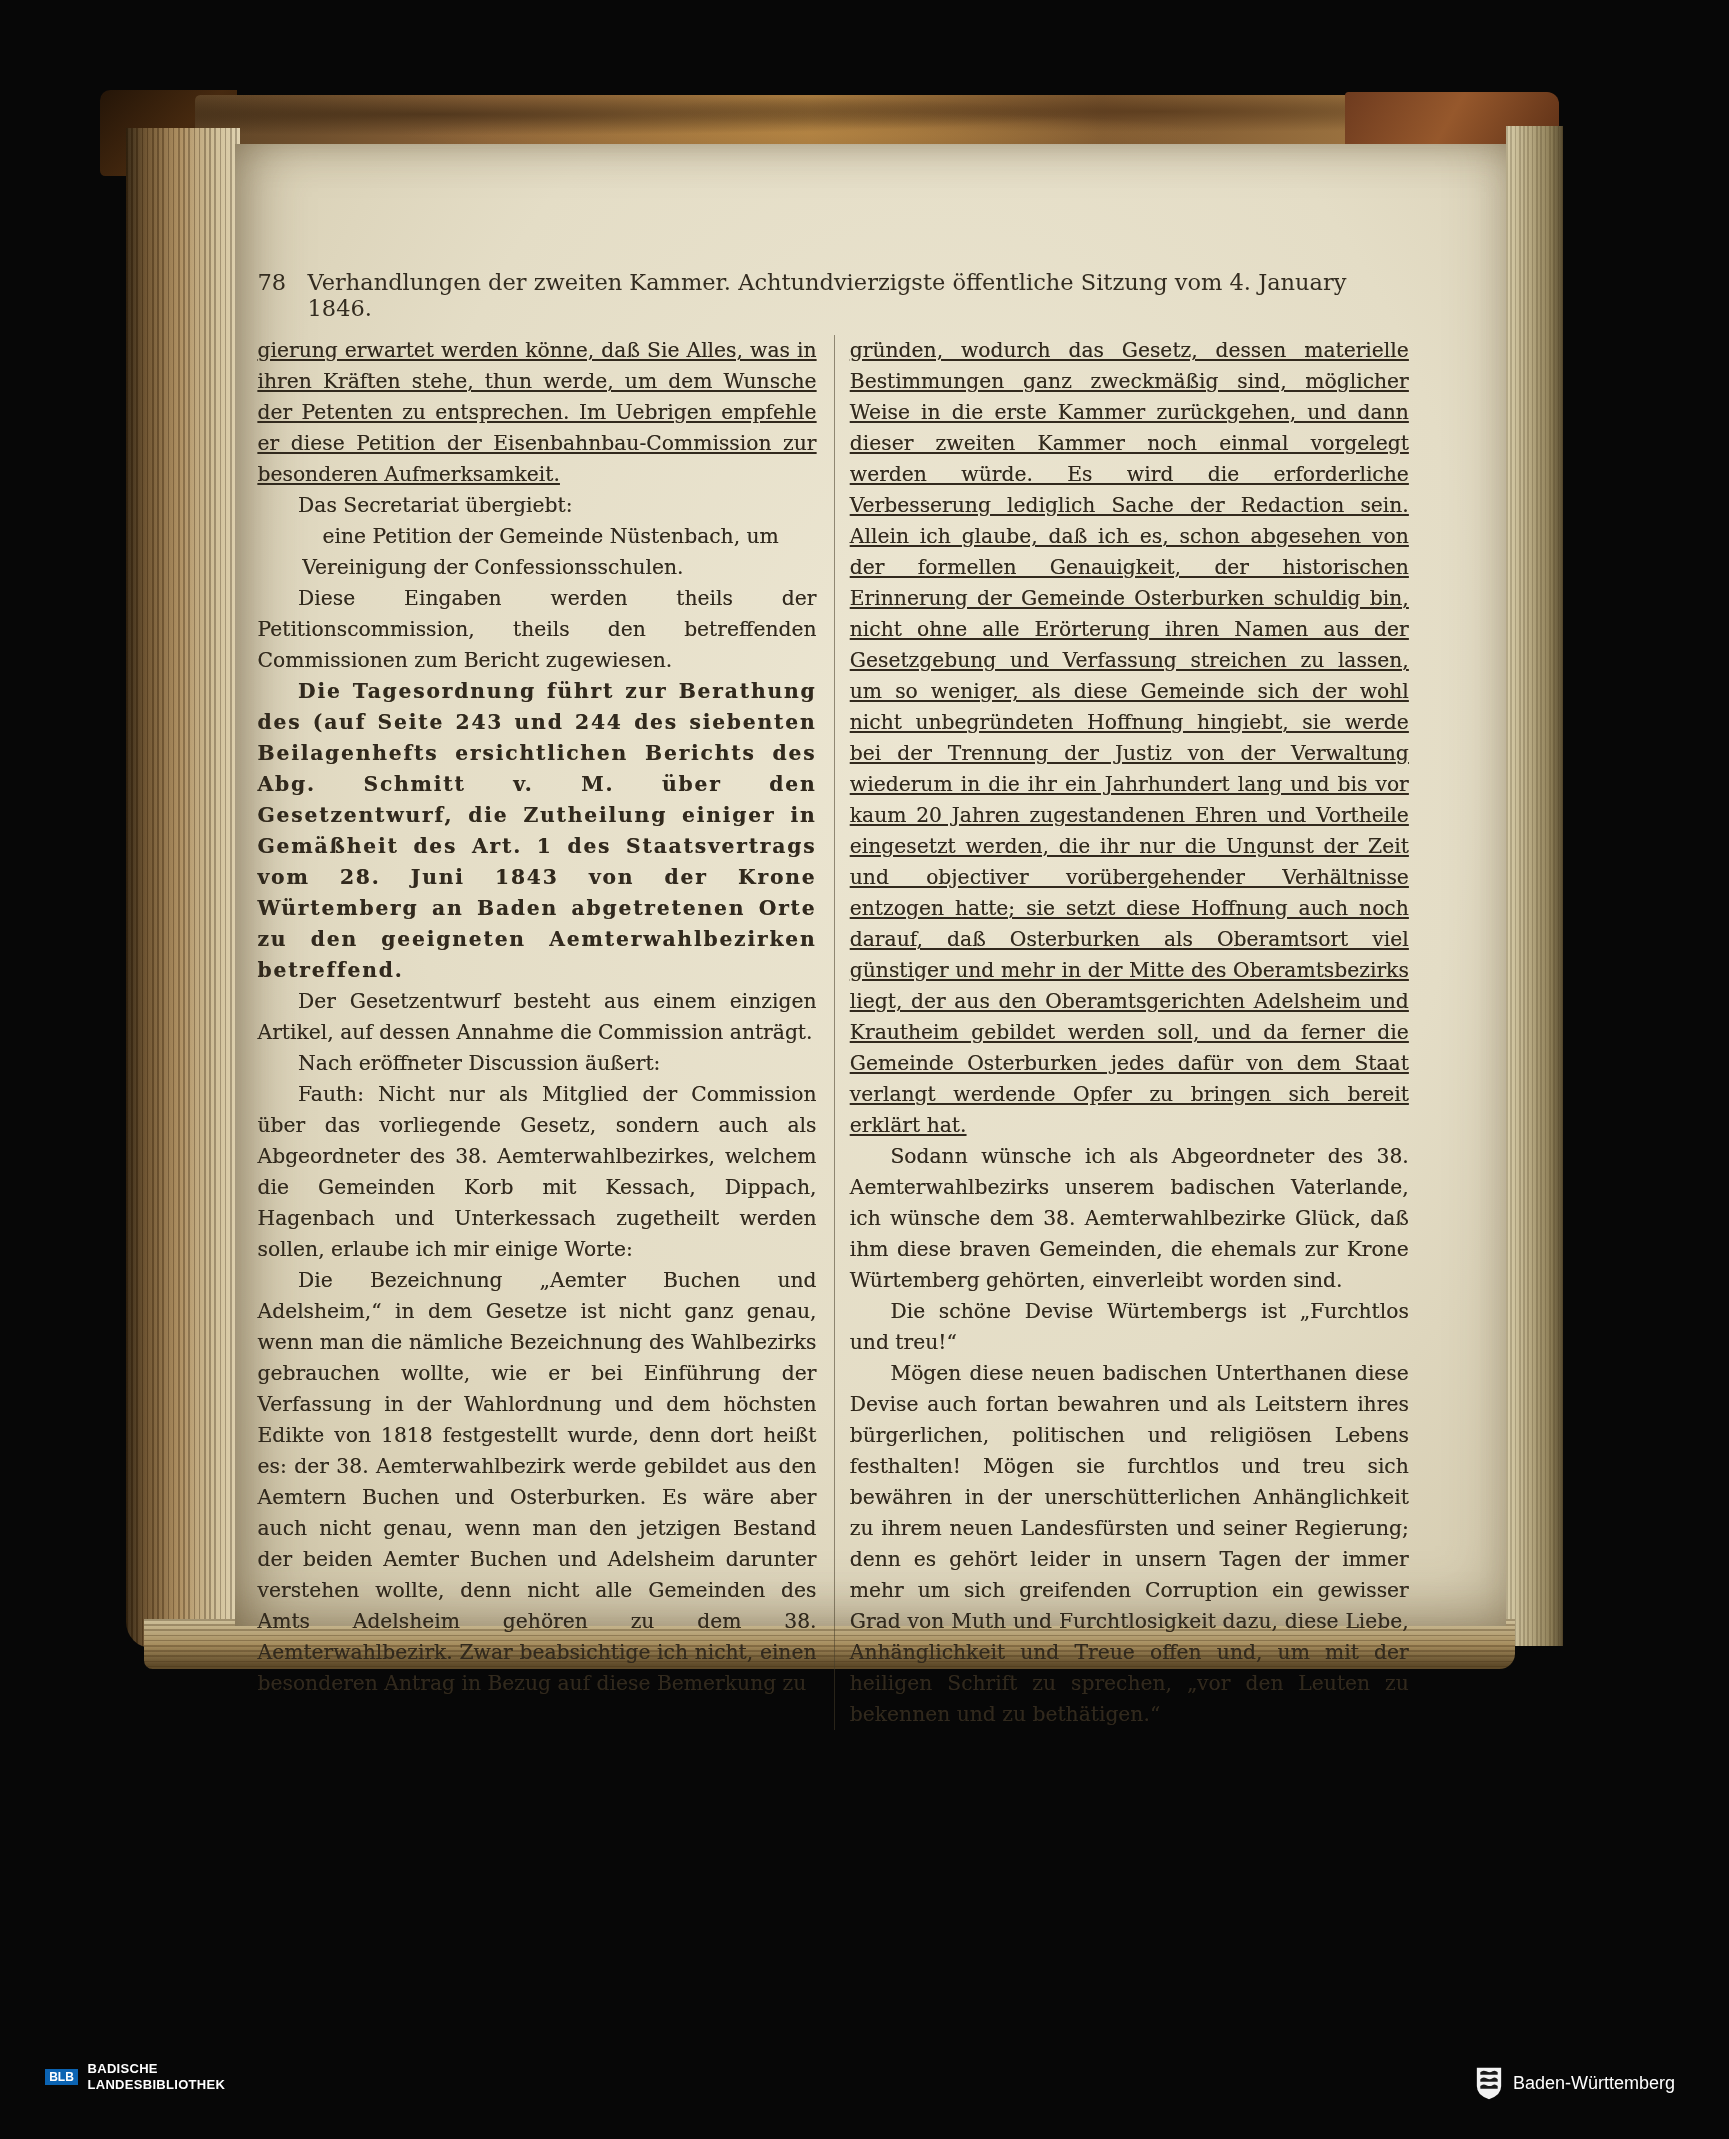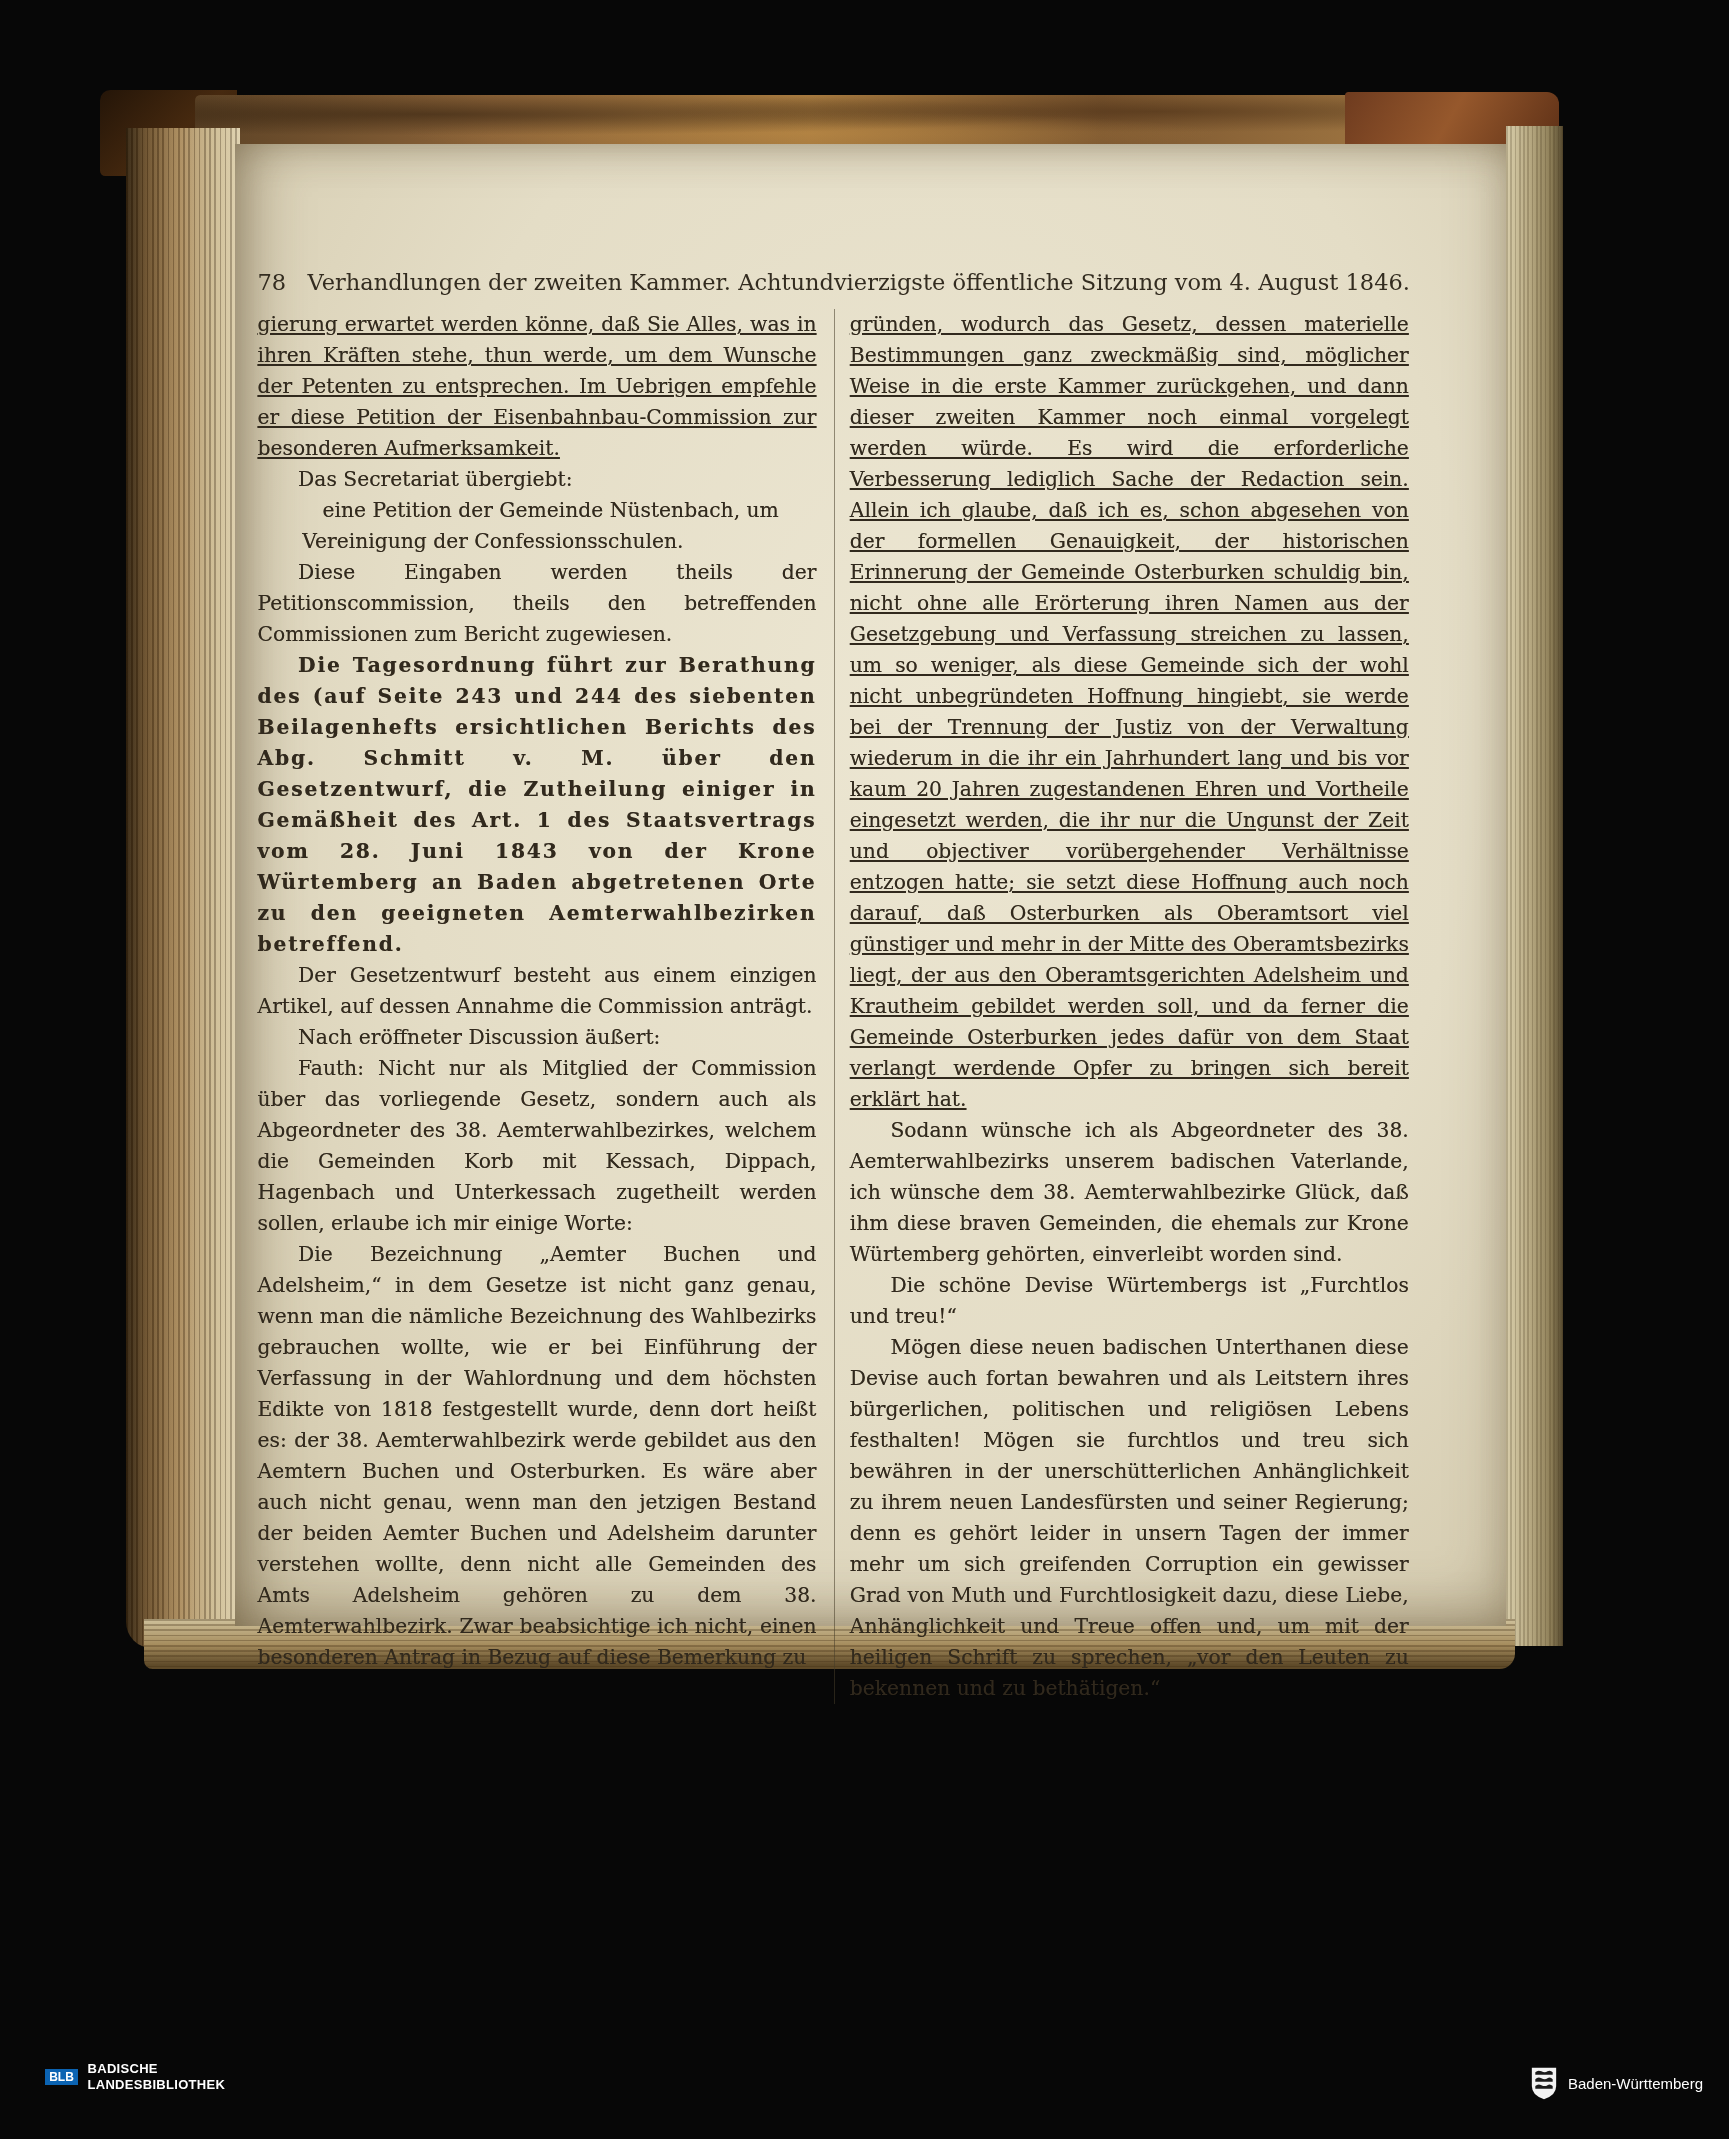--- a/index.html
+++ b/index.html
@@ -80,40 +80,40 @@
   
   .footer-left{position:absolute;left:45px;top:2061px;display:flex;align-items:center;gap:9.5px;}
   .blb-box{
     width:33px;height:16px;background:#0b63b2;color:#fff;
     font-family:"Liberation Sans",sans-serif;font-weight:bold;font-size:12px;
     display:flex;align-items:center;justify-content:center;flex:none;
   }
   .lib-name{color:#fff;font-family:"Liberation Sans",sans-serif;font-size:13px;
     font-weight:bold;line-height:16.4px;letter-spacing:0.3px;}
   .footer-right{
-    position:absolute;right:26px;top:2067px;display:flex;align-items:center;gap:10.4px;
-    color:#fff;font-family:"Liberation Sans",sans-serif;font-size:15px;
+    position:absolute;right:54px;top:2067px;display:flex;align-items:center;gap:10.4px;
+    color:#fff;font-family:"Liberation Sans",sans-serif;font-size:18px;
   }
 </style>
 </head>
 <body>
 
 <div class="book">
   <div class="corner-tl"></div>
   <div class="top-edge"></div>
   <div class="corner-tr"></div>
   <div class="left-stack"></div>
   <div class="right-edge"></div>
   <div class="bottom-stack"></div>
 
   <div class="page">
     <div class="text-area">
       <div class="header">
         <span class="page-num">78</span>
-        <span class="header-title">Verhandlungen der zweiten Kammer.  Achtundvierzigste öffentliche Sitzung vom 4. August 1846.</span>
+        <span class="header-title">Verhandlungen der zweiten Kammer.  Achtundvierzigste öffentliche Sitzung vom 4. January 1846.</span>
       </div>
       <div class="columns">
         <div class="col col-left" id="col-left">
             <p class="para noindent">gierung erwartet werden könne, daß Sie Alles, was in ihren Kräften stehe, thun werde, um dem Wunsche der Petenten zu entsprechen. Im Uebrigen empfehle er diese Petition der Eisenbahnbau-Commission zur besonderen Aufmerksamkeit.</p>
             <p class="para">Das Secretariat übergiebt:</p>
             <p class="para petition">eine Petition der Gemeinde Nüstenbach, um Vereinigung der Confessionsschulen.</p>
             <p class="para">Diese Eingaben werden theils der Petitionscommission, theils den betreffenden Commissionen zum Bericht zugewiesen.</p>
             <p class="para gesperrt">Die Tagesordnung führt zur Berathung des (auf Seite 243 und 244 des siebenten Beilagenhefts ersichtlichen Berichts des Abg. Schmitt v. M. über den Gesetzentwurf, die Zutheilung einiger in Gemäßheit des Art. 1 des Staatsvertrags vom 28. Juni 1843 von der Krone Würtemberg an Baden abgetretenen Orte zu den geeigneten Aemterwahlbezirken betreffend.</p>
             <p class="para">Der Gesetzentwurf besteht aus einem einzigen Artikel, auf dessen Annahme die Commission anträgt.</p>
             <p class="para">Nach eröffneter Discussion äußert:</p>

